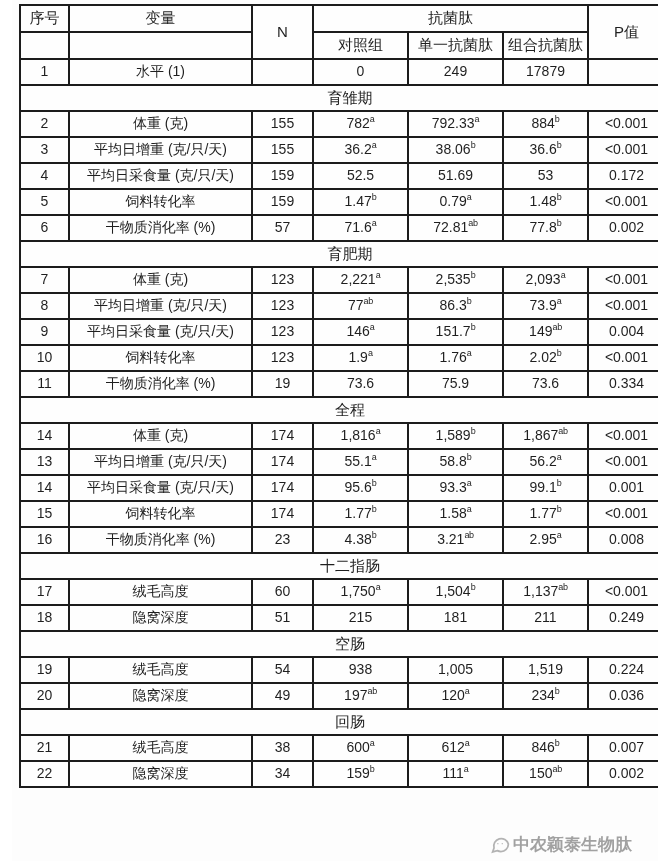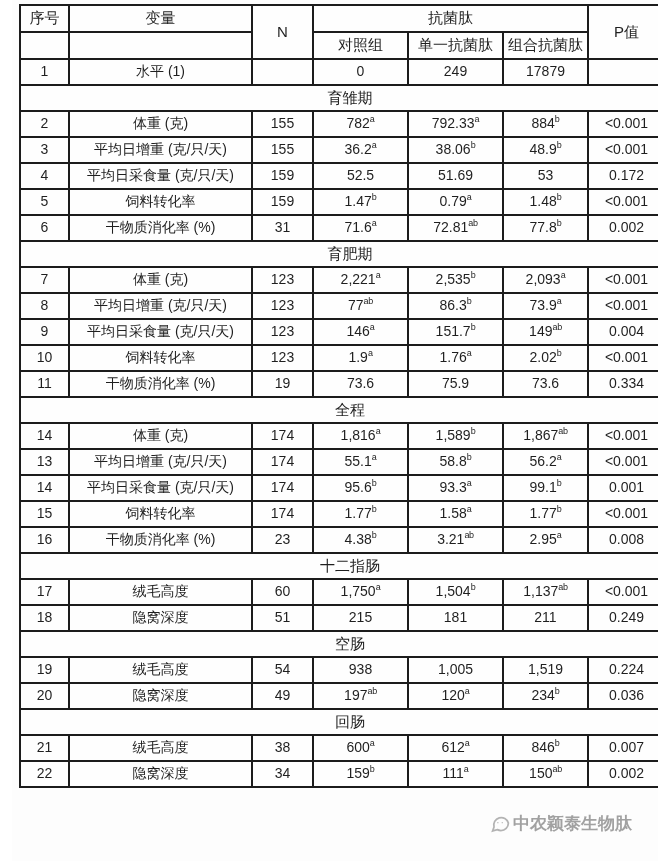--- a/index.html
+++ b/index.html
@@ -45,21 +45,21 @@
   }
   sup {
     font-size: 9px;
     line-height: 0;
     vertical-align: super;
     letter-spacing: -0.3px;
   }
   .watermark {
     position: absolute;
     left: 478px;
-    top: 812px;
+    top: 833px;
     display: flex;
     align-items: center;
     gap: 2px;
     color: rgba(145,145,145,0.85);
     font-size: 17px;
     font-weight: bold;
     pointer-events: none;
     white-space: nowrap;
   }
   .watermark svg { opacity: 0.8; }
@@ -116,21 +116,21 @@
           <td><span>792.33</span><sup>a</sup></td>
           <td><span>884</span><sup>b</sup></td>
           <td>&lt;0.001</td>
         </tr>
         <tr>
           <td>3</td>
           <td>平均日增重 (克/只/天)</td>
           <td>155</td>
           <td><span>36.2</span><sup>a</sup></td>
           <td><span>38.06</span><sup>b</sup></td>
-          <td><span>48.9</span><sup>b</sup></td>
+          <td><span>36.6</span><sup>b</sup></td>
           <td>&lt;0.001</td>
         </tr>
         <tr>
           <td>4</td>
           <td>平均日采食量 (克/只/天)</td>
           <td>159</td>
           <td><span>52.5</span></td>
           <td><span>51.69</span></td>
           <td><span>53</span></td>
           <td>0.172</td>
@@ -140,21 +140,21 @@
           <td>饲料转化率</td>
           <td>159</td>
           <td><span>1.47</span><sup>b</sup></td>
           <td><span>0.79</span><sup>a</sup></td>
           <td><span>1.48</span><sup>b</sup></td>
           <td>&lt;0.001</td>
         </tr>
         <tr>
           <td>6</td>
           <td>干物质消化率 (%)</td>
-          <td>31</td>
+          <td>57</td>
           <td><span>71.6</span><sup>a</sup></td>
           <td><span>72.81</span><sup>ab</sup></td>
           <td><span>77.8</span><sup>b</sup></td>
           <td>0.002</td>
         </tr>
         <tr>
           <td colspan="7" class="section-td">育肥期</td>
         </tr>
         <tr>
           <td>7</td>

